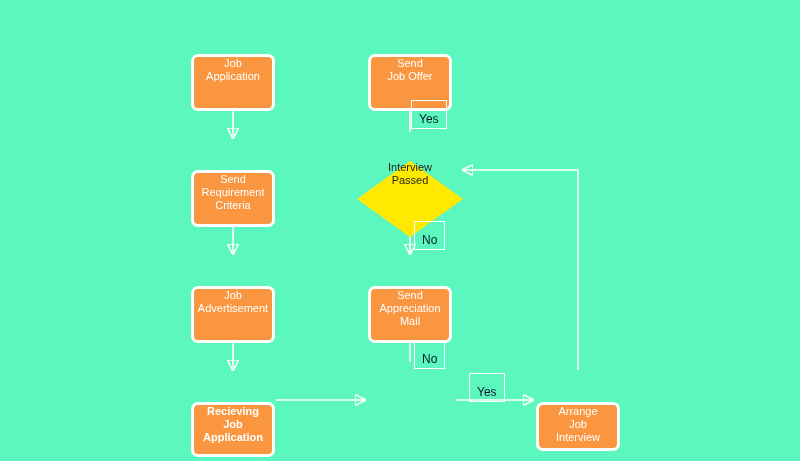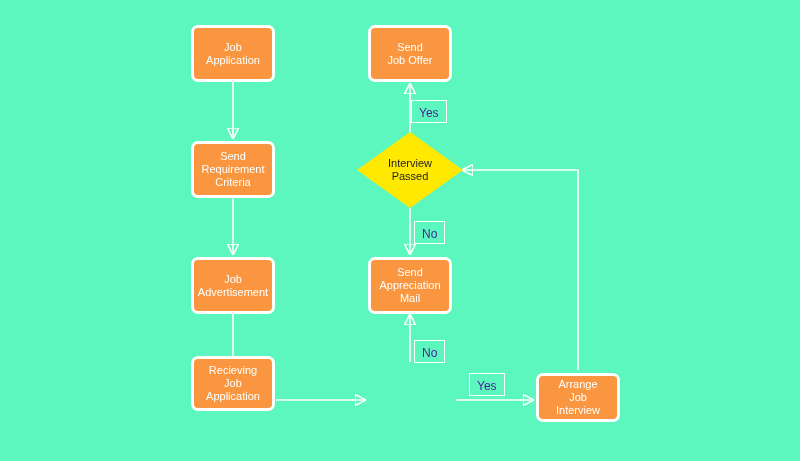--- a/index.html
+++ b/index.html
@@ -23,24 +23,24 @@
     position: absolute;
     left: 0;
     top: 0;
     width: 800px;
     height: 461px;
   }
   .node {
     position: absolute;
     box-sizing: border-box;
     display: flex;
-    align-items: center;
     justify-content: center;
     text-align: center;
     line-height: 1.18;
+    margin-top: 29px;
   }
   .node.process {
     background: #f9963f;
     border: 3px solid #ffffff;
     border-radius: 7px;
     color: #ffffff;
     font-size: 11px;
     z-index: 3;
   }
   .node.decision {
@@ -62,23 +62,23 @@
     color: #1f1f1f;
     font-size: 11px;
     text-align: center;
     line-height: 1.2;
     width: 100%;
   }
   .edge-label {
     position: absolute;
     box-sizing: border-box;
     border: 1px solid #ffffff;
-    color: #4c1d95;
+    color: #0f172a;
     font-size: 12px;
-    padding: 6px 7px 2px 7px;
+    padding: 12px 7px 2px 7px;
     background: transparent;
     z-index: 4;
     line-height: 1.1;
     white-space: nowrap;
   }
   .node-text {
     display: block;
     white-space: pre-line;
   }
 </style>
@@ -122,21 +122,21 @@
     <span class="node-text">Send
 Requirement
 Criteria</span>
   </div>
 
   <div class="node process" style="left:191px; top:257px; width:84px; height:57px;">
     <span class="node-text">Job
 Advertisement</span>
   </div>
 
-  <div class="node process" style="left:191px; top:356px; width:84px; height:55px;">
+  <div class="node process" style="left:191px; top:373px; width:84px; height:55px;font-weight:bold;">
     <span class="node-text">Recieving
 Job
 Application</span>
   </div>
 
   <div class="node process" style="left:536px; top:373px; width:84px; height:49px;">
     <span class="node-text">Arrange
 Job
 Interview</span>
   </div>

